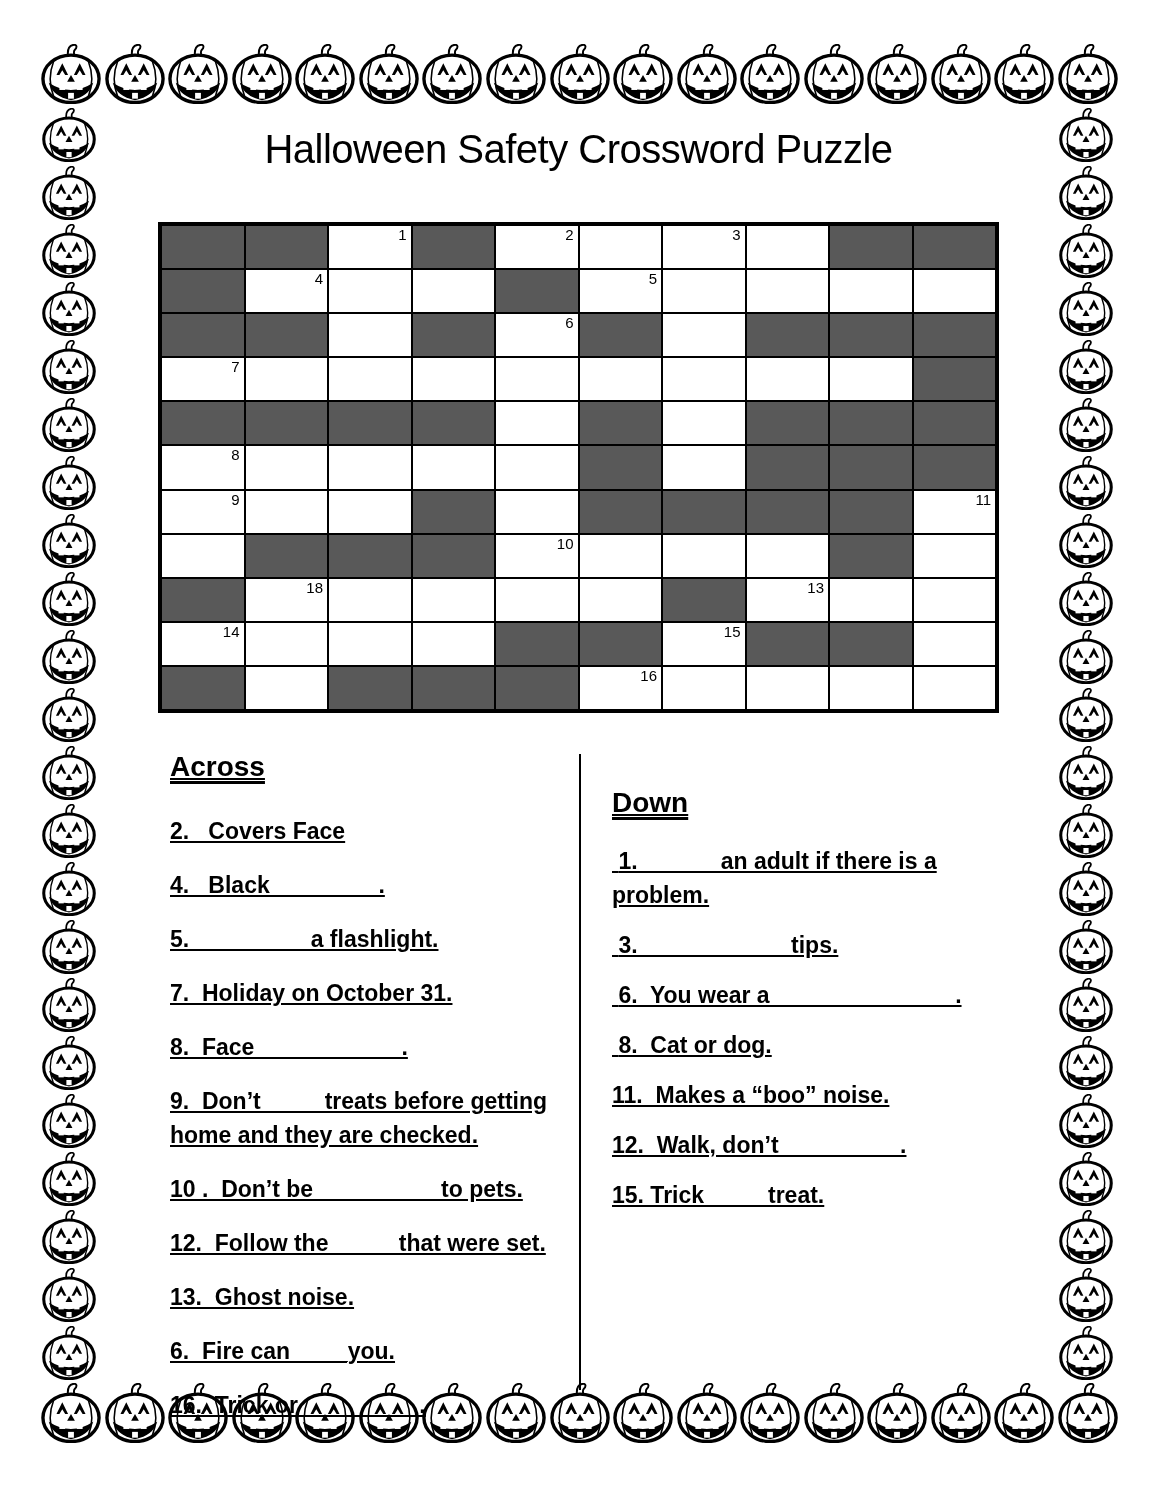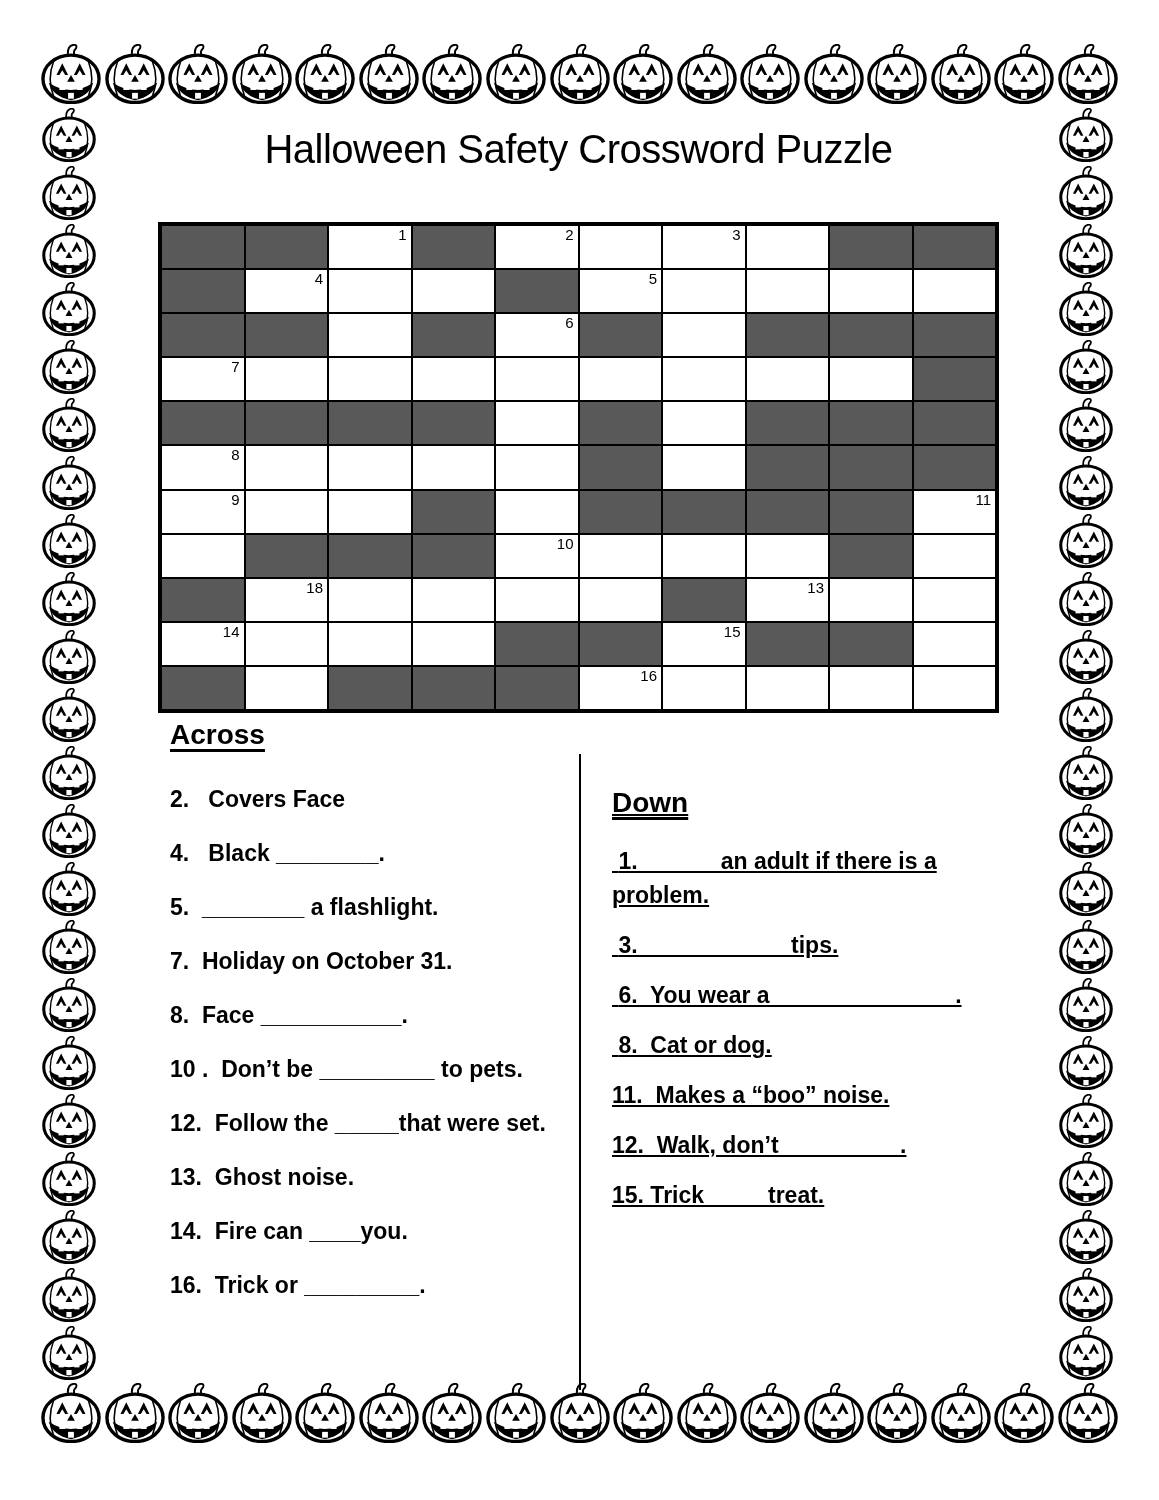--- a/index.html
+++ b/index.html
@@ -36,21 +36,21 @@
     border:3px solid #000; background:#fff;
   }
   .cell { position:relative; border:1px solid #000; background:#fff; }
   .cell.block { background:var(--block,#595959); }
   .cellnum {
     position:absolute; top:1px; right:4px;
     font-size:15px; font-weight:400; line-height:1.1;
   }
   
   .clues { position:absolute; }
-  .clues.across { left:170px; top:718px; width:412px; }
+  .clues.across { left:170px; top:750px; width:412px;text-decoration:underline; }
   .clues.down   { left:612px; top:786px; width:385px;text-decoration:underline; }
   .clues h2 {
     font-size:28px; font-weight:bold; line-height:34px;
     text-decoration:underline; text-decoration-thickness:3px; text-underline-offset:5px;
   }
   .clues.across h2 { margin-bottom:30px; }
   .clues.down   h2 { margin-bottom:24px; }
   .clue {
     font-size:23px; font-weight:bold; line-height:34px;
     white-space:pre-wrap;
@@ -1237,24 +1237,26 @@
   </div>
 
 <div class="clues across">
   <h2>Across</h2>
   <div>
       <div class="clue">2.   Covers Face</div>
       <div class="clue">4.   Black ________.</div>
       <div class="clue">5.  ________ a flashlight.</div>
       <div class="clue">7.  Holiday on October 31.</div>
       <div class="clue">8.  Face ___________.</div>
+      <div class="clue">9.  Don’t ____ treats before getting
+home and they are checked.</div>
       <div class="clue">10 .  Don’t be _________ to pets.</div>
       <div class="clue">12.  Follow the _____that were set.</div>
       <div class="clue">13.  Ghost noise.</div>
-      <div class="clue">14.  Fire can ____you.</div>
+      <div class="clue">6.  Fire can ____you.</div>
       <div class="clue">16.  Trick or _________.</div>
     </div>
 </div>
 
 <div class="divider"></div>
 
 <div class="clues down">
   <h2>Down</h2>
   <div>
       <div class="clue"> 1.  _____ an adult if there is a

